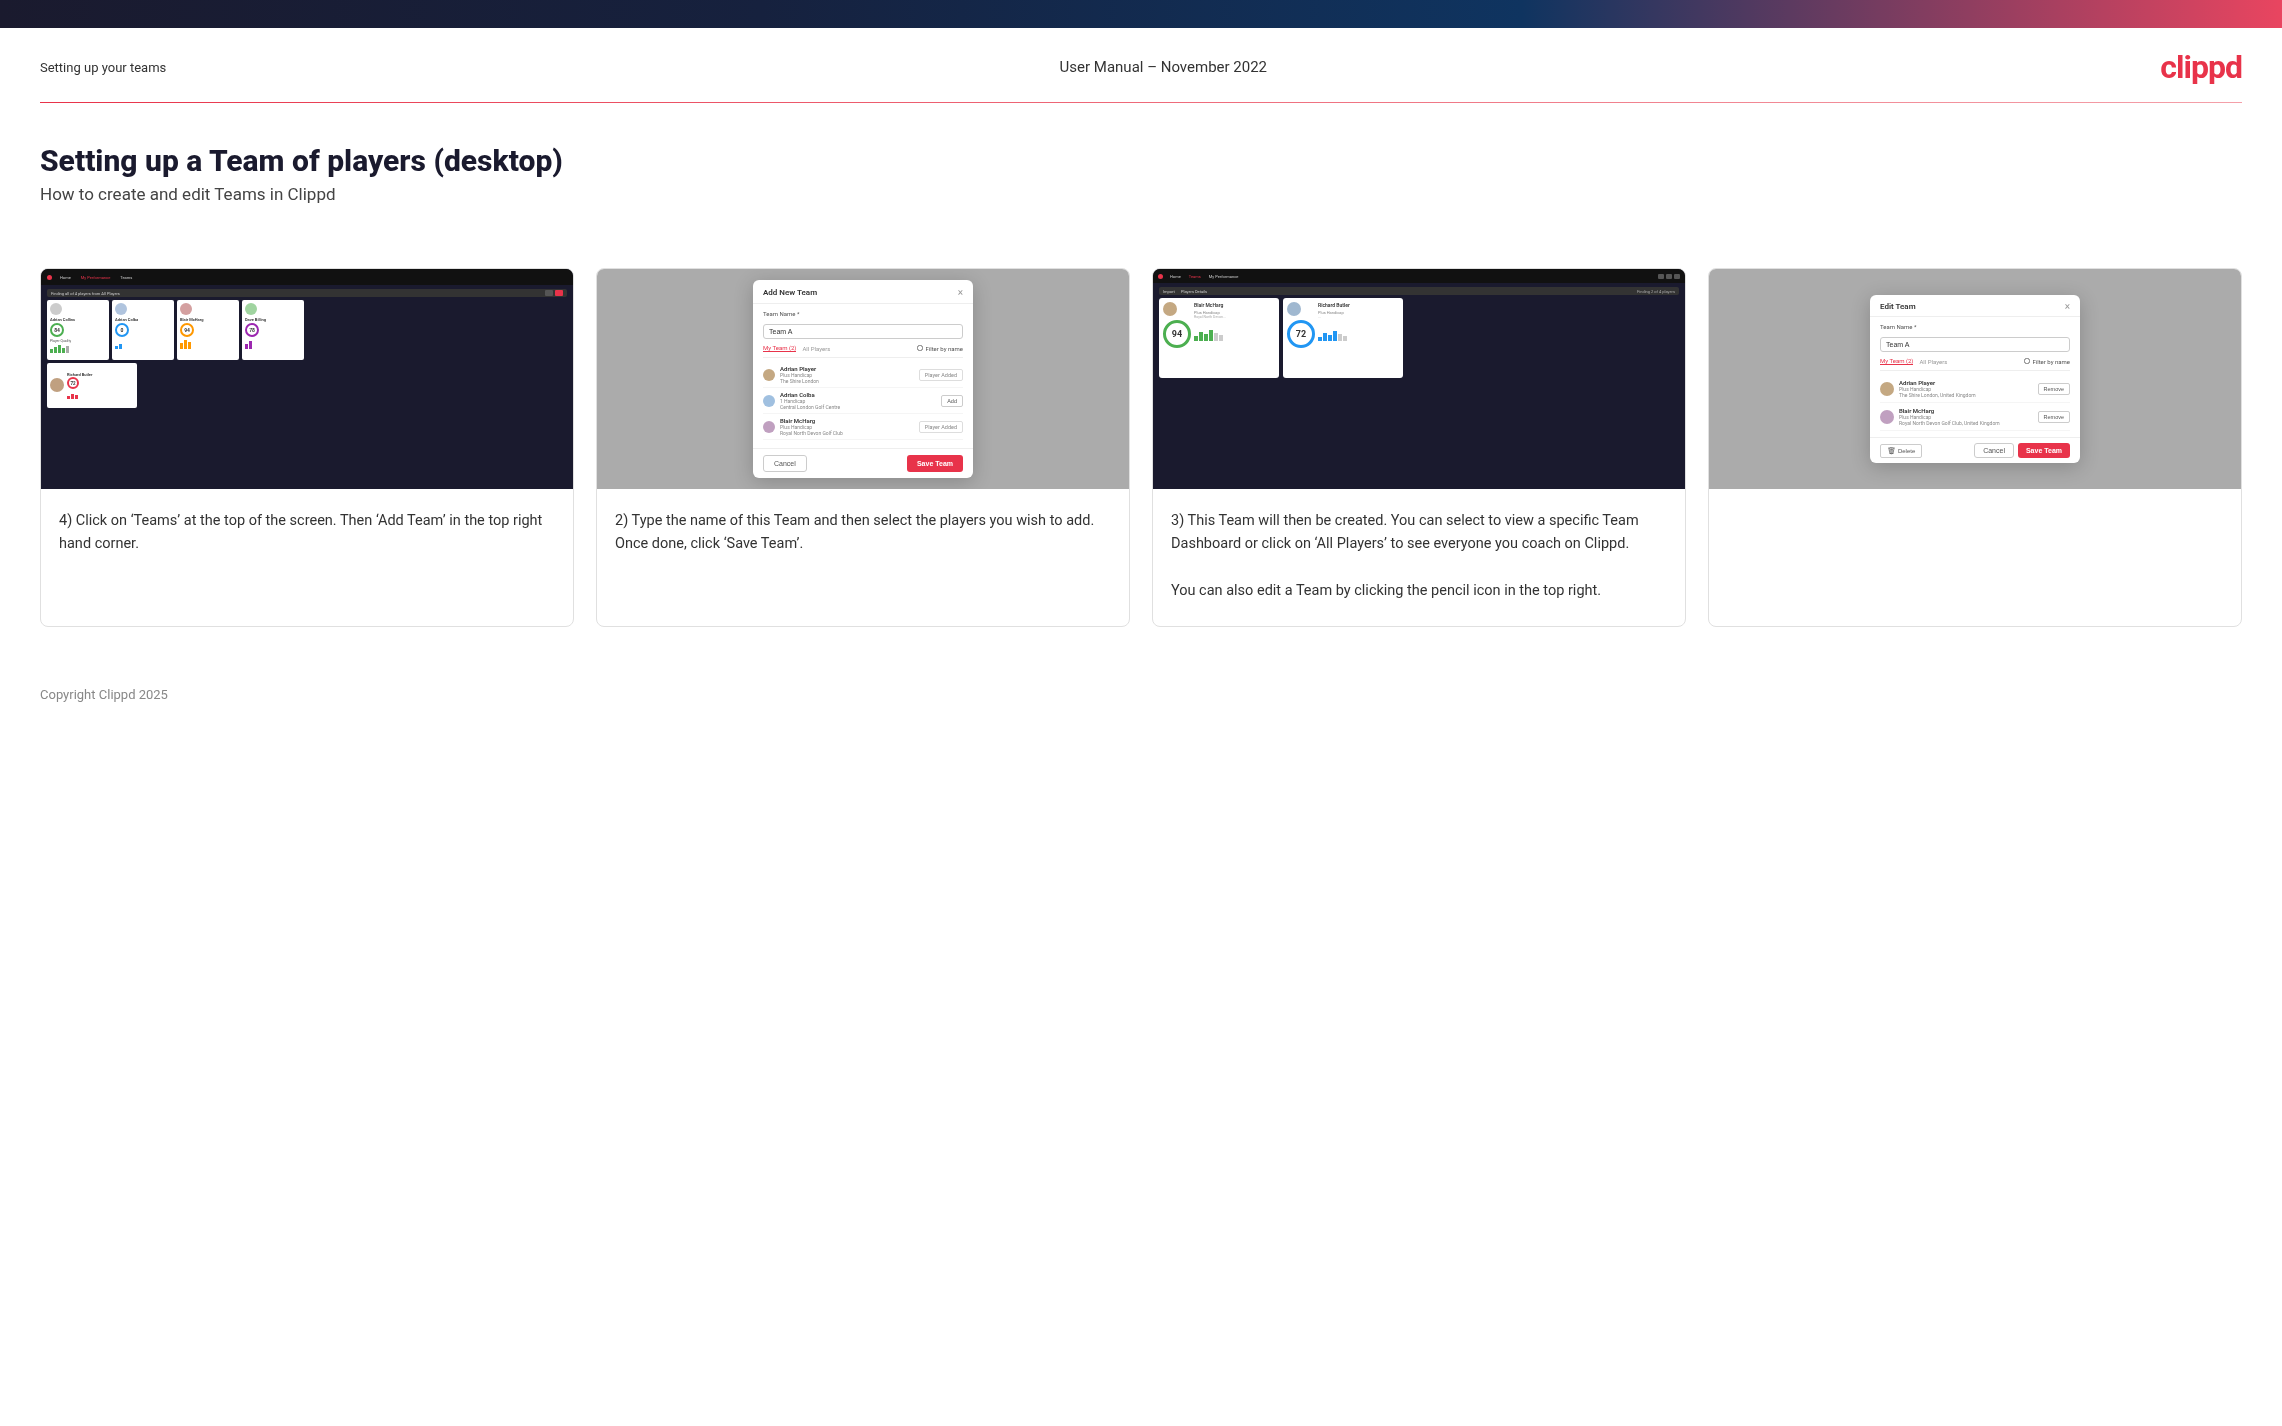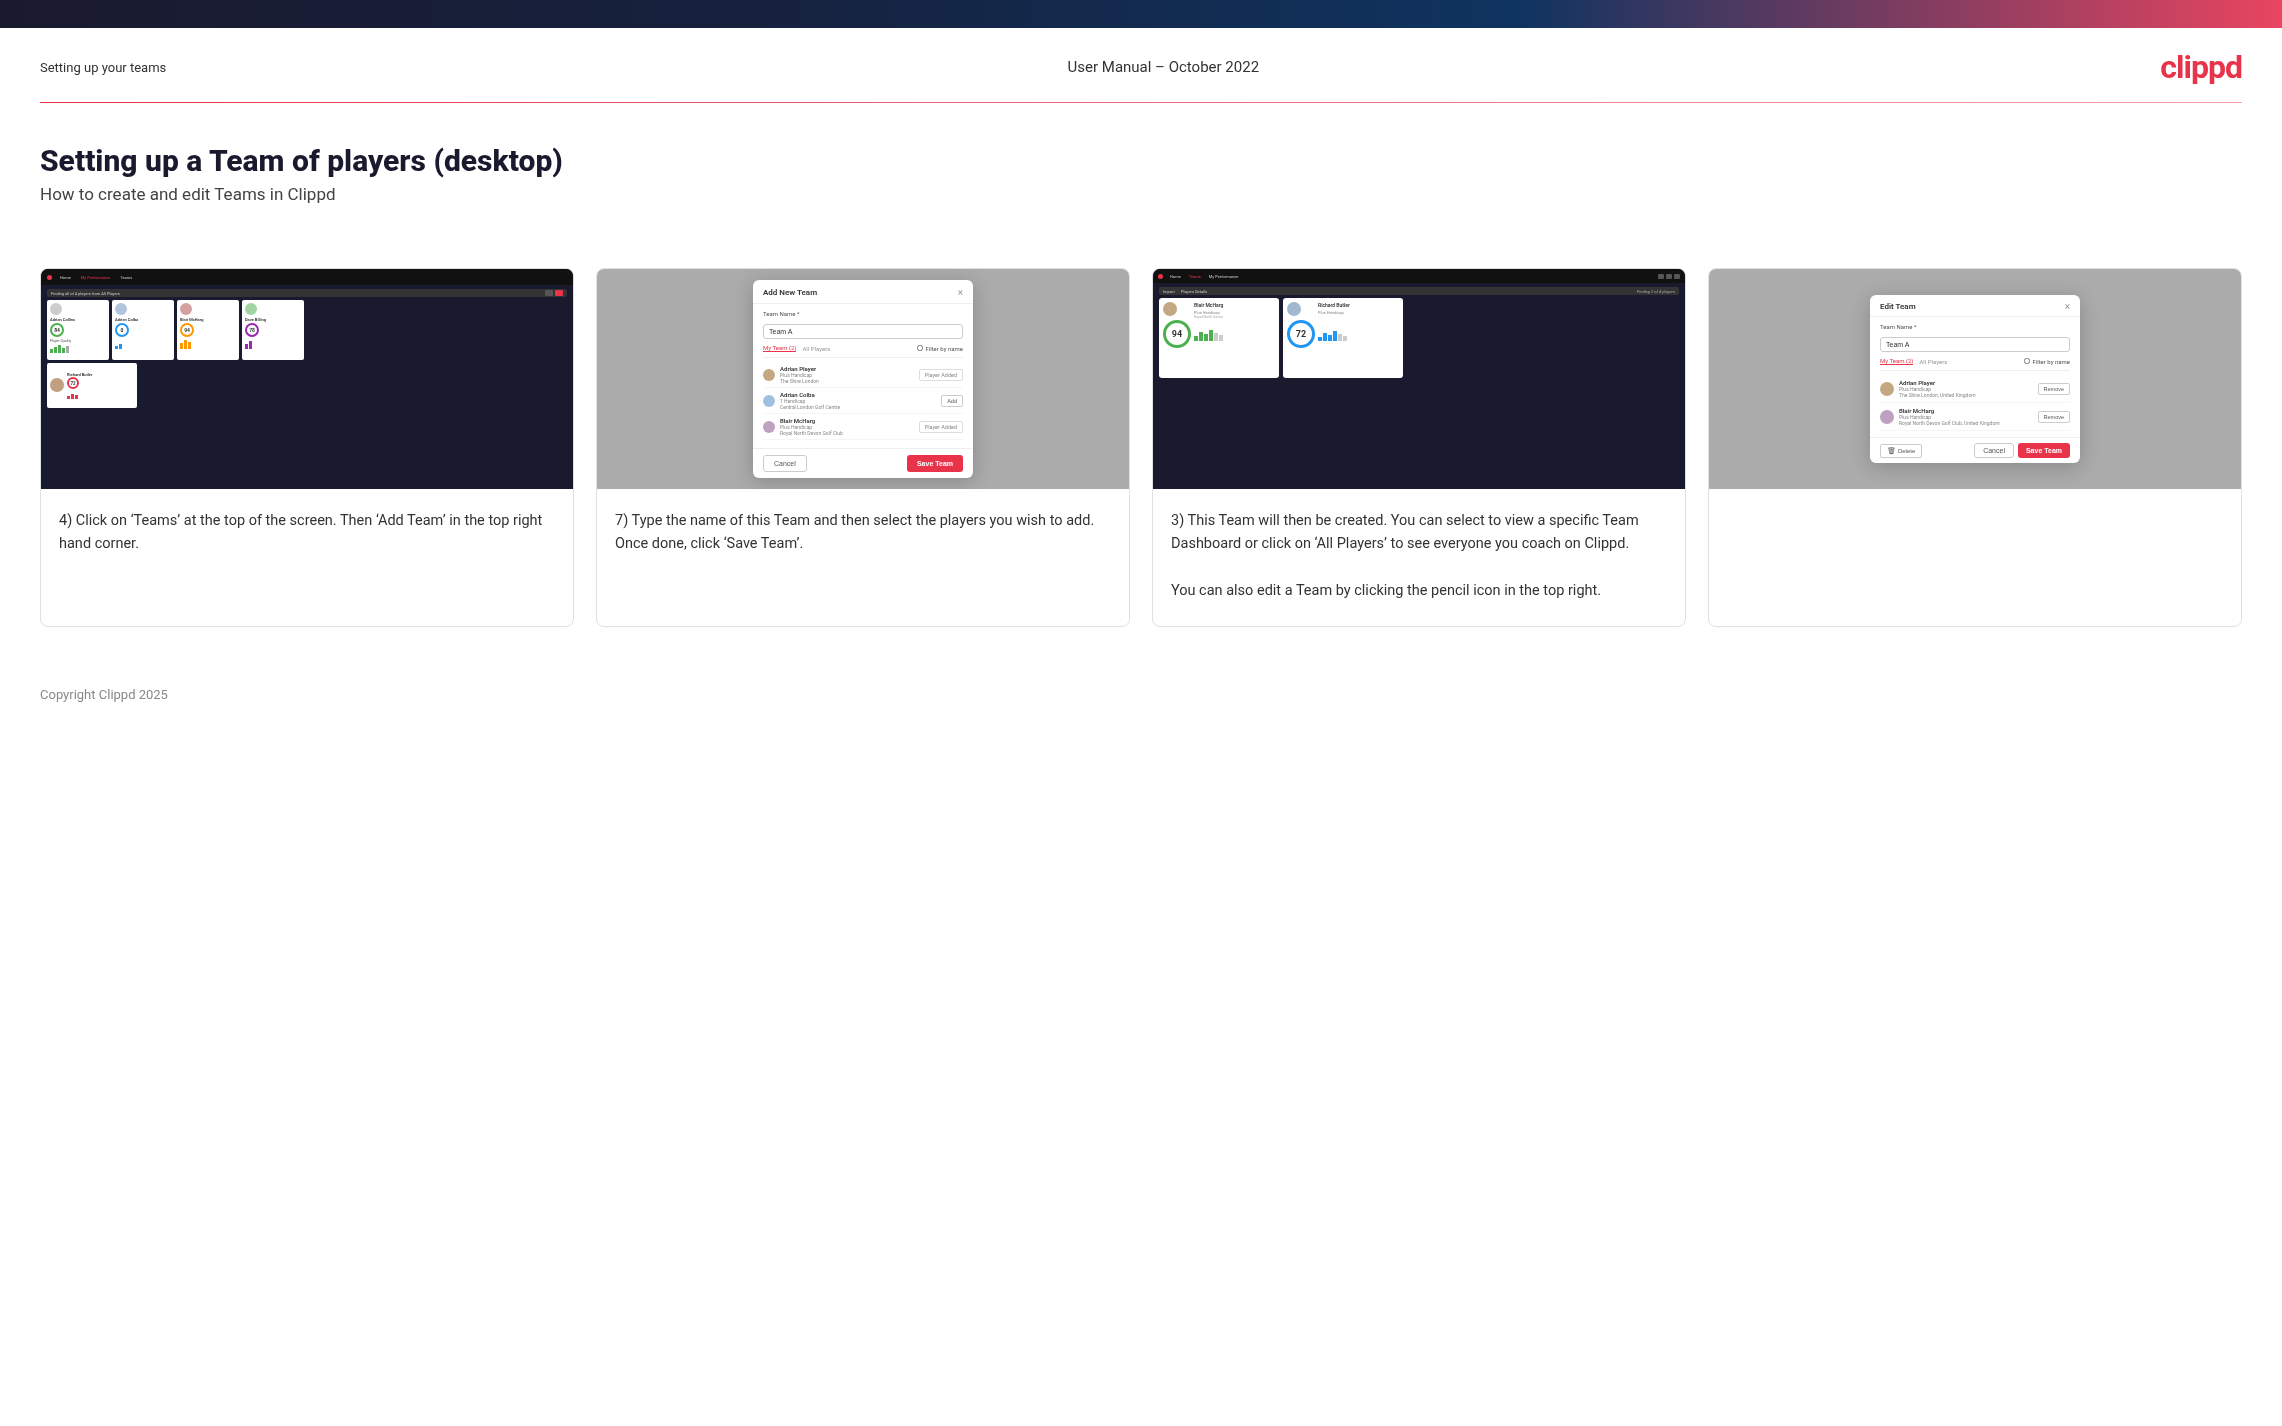--- a/index.html
+++ b/index.html
@@ -365,21 +365,21 @@
       background: #e8334a; color: #fff; font-weight: 600;
     }
   </style>
 </head>
 <body>
 
 <div class="top-bar"></div>
 
 <div class="header">
   <span class="header-left">Setting up your teams</span>
-  <span class="header-center">User Manual – October 2022</span>
+  <span class="header-center">User Manual – November 2022</span>
   <span class="header-logo">clippd</span>
 </div>
 <div class="header-divider"></div>
 
 <div class="main-content">
   <div class="page-title">Setting up a Team of players (desktop)</div>
   <div class="page-subtitle">How to create and edit Teams in Clippd</div>
 
   <div class="cards-row">
 
@@ -519,21 +519,21 @@
                 </div>
               </div>
             </div>
             <div class="ss2-modal-footer">
               <button class="ss2-cancel-btn">Cancel</button>
               <button class="ss2-save-btn">Save Team</button>
             </div>
           </div>
         </div>
       </div>
-      <div class="card-text">7) Type the name of this Team and then select the players you wish to add.  Once done, click ‘Save Team’.</div>
+      <div class="card-text">2) Type the name of this Team and then select the players you wish to add.  Once done, click ‘Save Team’.</div>
     </div>
 
     <div class="card">
       <div class="card-screenshot">
         <div class="ss3" style="width:100%;height:100%;">
           <div class="ss3-nav">
             <div class="ss1-nav-dot"></div>
             <span style="font-size:4px;color:#ccc;margin-left:3px;">Home</span>
             <span style="font-size:4px;color:#e8334a;margin-left:4px;">Teams</span>
             <span style="font-size:4px;color:#ccc;margin-left:4px;">My Performance</span>

